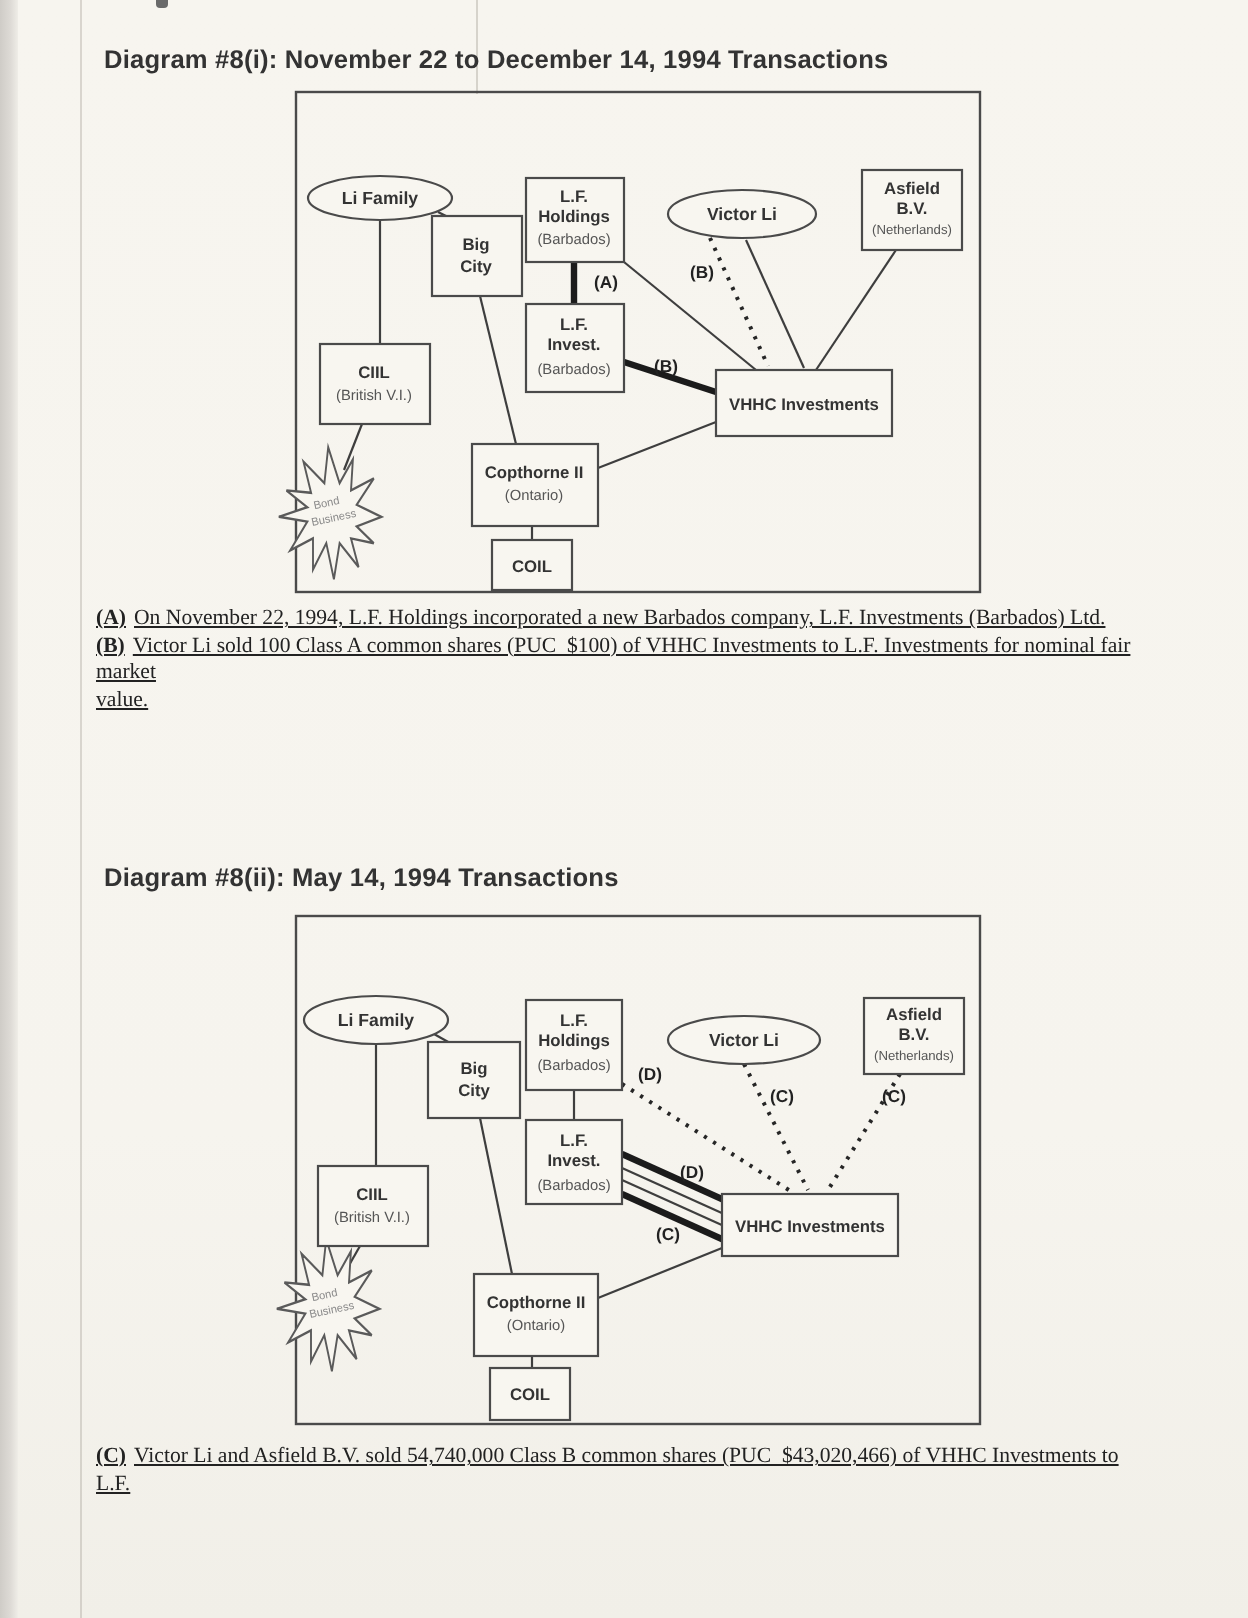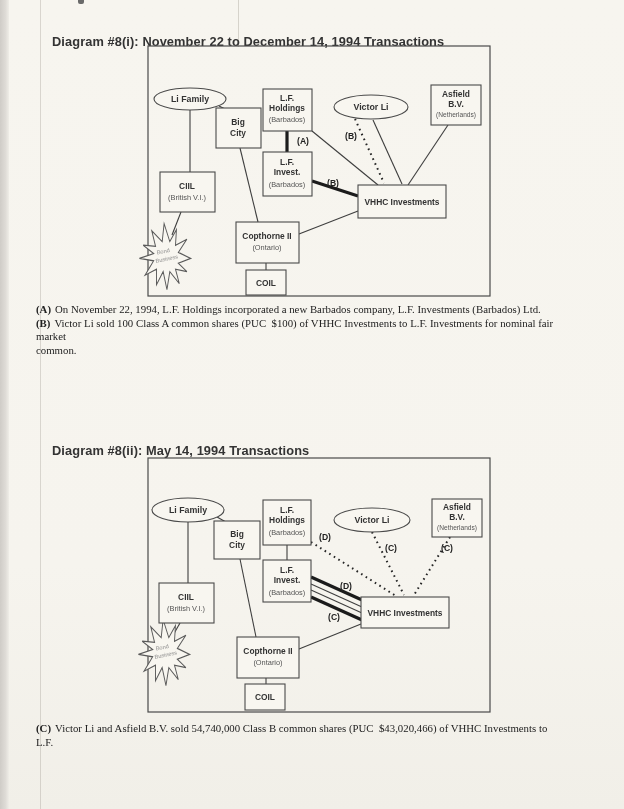--- a/index.html
+++ b/index.html
@@ -9,23 +9,23 @@
     font-family:"Liberation Sans",sans-serif;
   }
   .scan-strip{position:absolute;left:0;top:0;width:9px;height:809px;
     background:linear-gradient(90deg,#cfccc7,#dedbd6 60%,#efede7);}
   .page-edge{position:absolute;left:40px;top:0;width:1px;height:809px;
     background:rgba(160,155,145,0.35);}
   .crease{position:absolute;left:238px;top:0;width:1px;height:47px;
     background:rgba(165,160,150,0.4);}
   .tick{position:absolute;left:78px;top:0;width:6px;height:4px;background:#6a6a6a;border-radius:0 0 2px 2px;}
   .title{position:absolute;left:52px;font:bold 12.8px "Liberation Sans",sans-serif;
-    color:#333;letter-spacing:0.1px;white-space:nowrap;margin-top:12px;}
-  .notes{position:absolute;left:36px;width:520px;
-    font:10.8px "Liberation Serif",serif;color:#222;line-height:13.6px;}
+    color:#333;letter-spacing:0.1px;white-space:nowrap;}
+  .notes{position:absolute;left:48px;width:520px;
+    font:10.8px "Liberation Serif",serif;color:#222;line-height:13.6px;text-decoration:underline;}
   .note b{font-weight:bold;margin-right:4px;}
   svg{position:absolute;left:0;top:0;}
   .frame{fill:none;stroke:#4a4a4a;stroke-width:1.2;}
   .ln{stroke:#3e3e3e;stroke-width:1.1;fill:none;}
   .thick{stroke:#1b1b1b;stroke-width:3.2;fill:none;}
   .dot{stroke:#262626;stroke-width:2;stroke-dasharray:1.6 3.8;fill:none;}
   .bx{fill:#f8f6f0;stroke:#4a4a4a;stroke-width:1.1;}
   .elp{fill:#f8f6f0;stroke:#4a4a4a;stroke-width:1.1;}
   .star-shape{fill:#f8f6f0;stroke:#5a5a5a;stroke-width:1;}
   text.bt{font:bold 8.4px "Liberation Sans",sans-serif;fill:#333;text-anchor:middle;}
@@ -188,21 +188,21 @@
     <text class="bt" x="265" y="700">COIL</text>
   </g>
 </svg>
 
 <div class="notes" style="top:303px">
   <div class="note">
     <b>(A)</b><span>On November 22, 1994, L.F. Holdings incorporated a new Barbados company, L.F. Investments (Barbados) Ltd.</span>
   </div>
   <div class="note">
     <b>(B)</b><span>Victor Li sold 100 Class A common shares (PUC &nbsp;$100) of VHHC Investments to L.F. Investments for nominal fair market</span><br>
-    <span>common.</span>
+    <span>value.</span>
   </div>
 </div>
 
 <div class="notes" style="top:722px">
   <div class="note">
     <b>(C)</b><span>Victor Li and Asfield B.V. sold 54,740,000 Class B common shares (PUC &nbsp;$43,020,466) of VHHC Investments to L.F.</span><br>
   </div>
 </div>
 
 </body></html>

